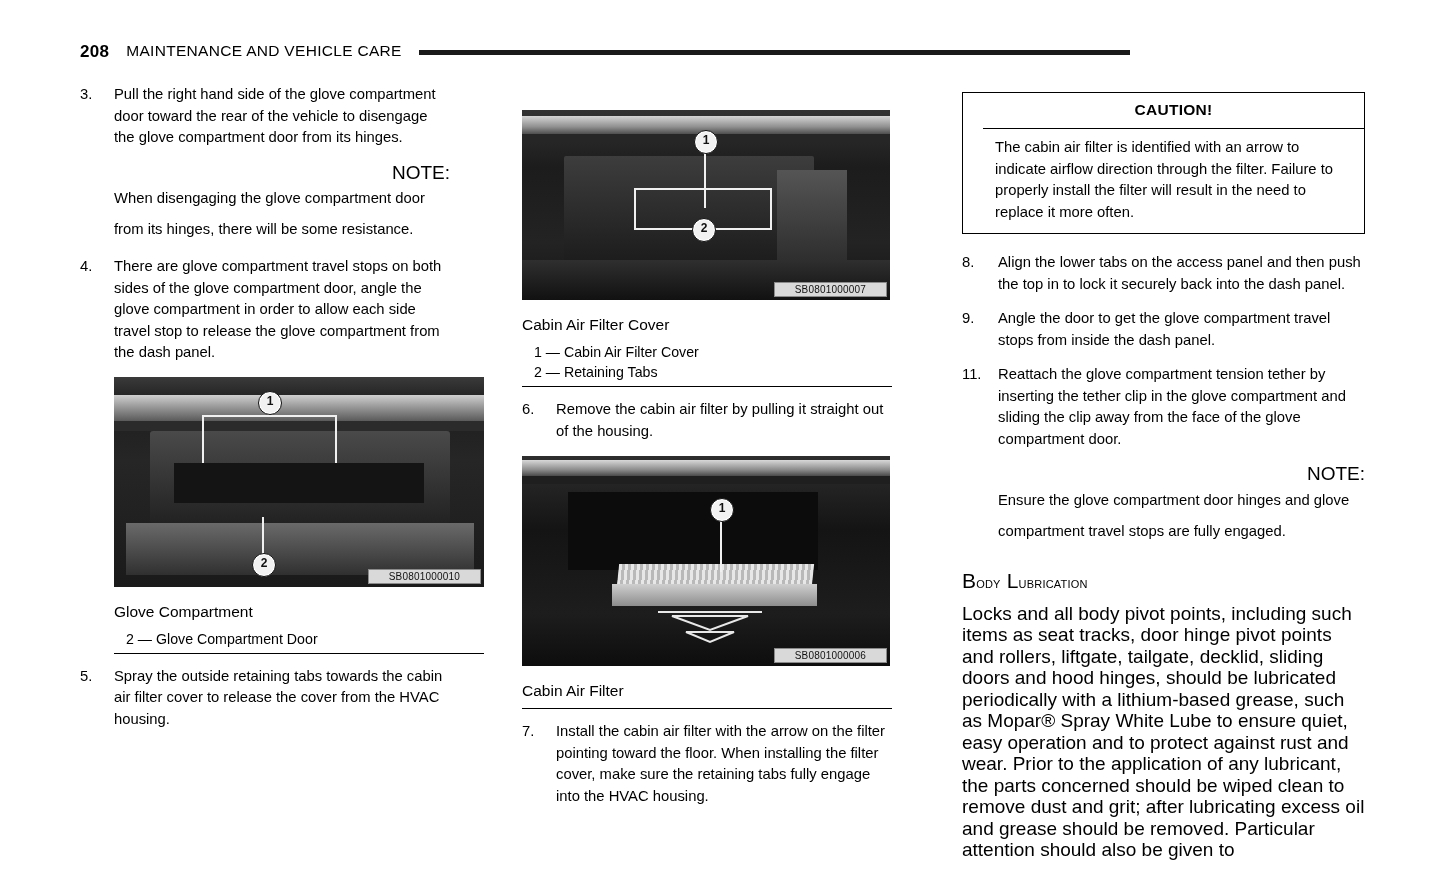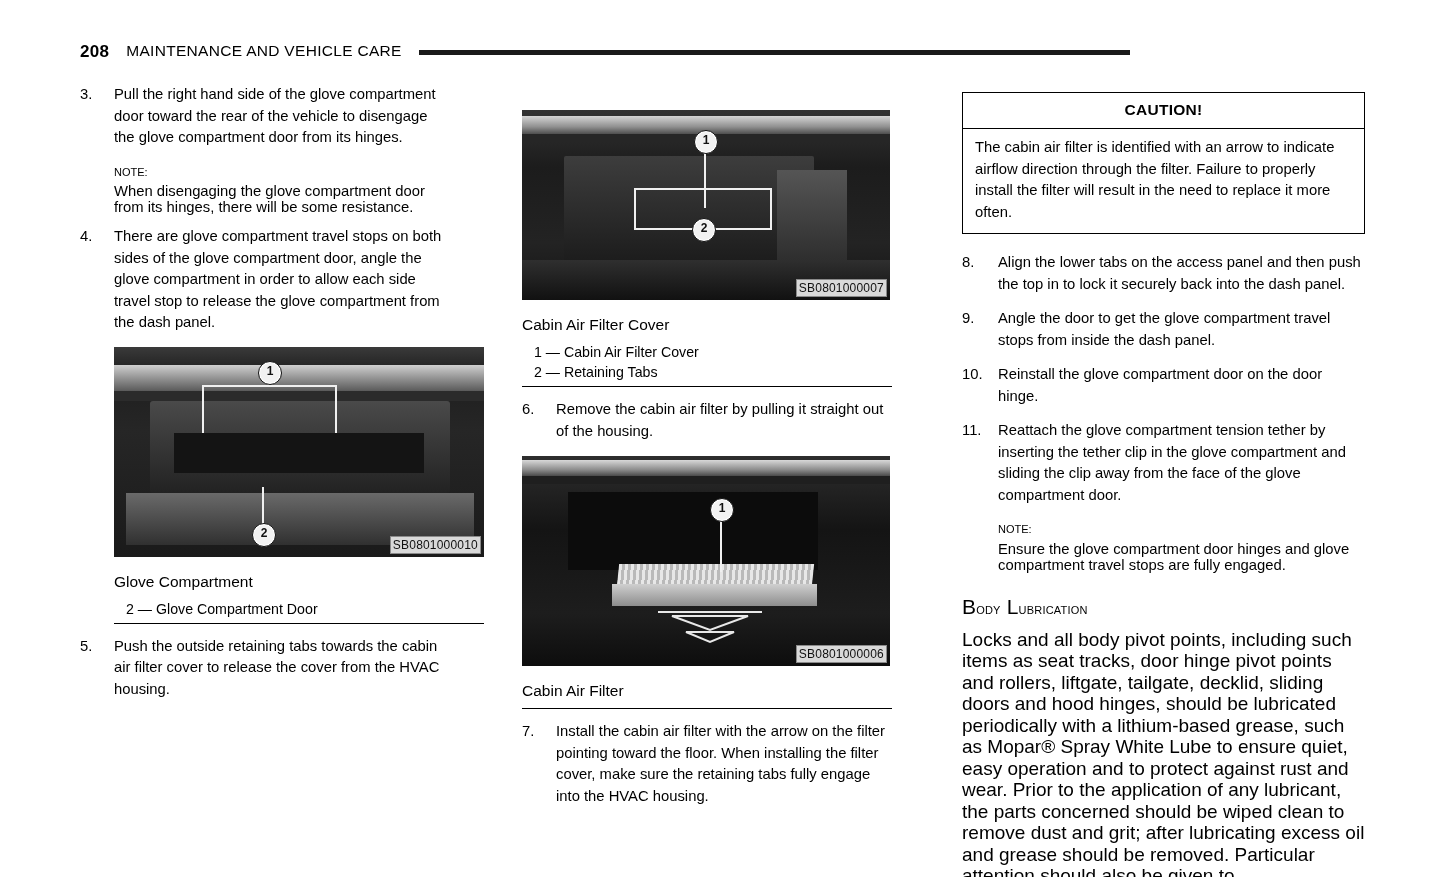--- a/index.html
+++ b/index.html
@@ -83,27 +83,28 @@
     text-align: left;
   }
   .step-body {
     flex: 1;
     font-size: 14.8px;
     line-height: 21.5px;
   }
   .col-3 .step-num { width: 36px; flex: 0 0 36px; }
 
   .note-label {
-    font-size: 11px;
+    font-size: 19px;
     line-height: 21.5px;
     margin-top: 10px;
+    text-align: right;
   }
   .note-text {
     font-size: 14.8px;
-    line-height: 16px;
+    line-height: 31px;
   }
 
   
   .figure {
     margin-top: 8px;
     margin-bottom: 0;
   }
   .fig-img {
     position: relative;
     overflow: hidden;
@@ -126,23 +127,23 @@
   }
 
   
   .img-code {
     position: absolute;
     right: 3px;
     bottom: 3px;
     background: #d9d9d9;
     color: #111;
     font-family: "Liberation Sans", sans-serif;
-    font-size: 12px;
+    font-size: 10px;
     letter-spacing: 0.2px;
-    padding: 1px 2px;
+    padding: 1px 20px;
     border: 1px solid #8a8a8a;
   }
   .callout {
     position: absolute;
     width: 22px;
     height: 22px;
     border-radius: 50%;
     background: #f2f2f2;
     border: 1.5px solid #111;
     color: #111;
@@ -250,21 +251,21 @@
         </div>
         <div class="fig-caption" style="margin-left:34px;width:370px;">Glove Compartment</div>
         <div style="margin-left:34px;width:370px;">
           <div class="legend">2 — Glove Compartment Door</div>
           <div class="legend-rule"></div>
         </div>
       </div>
 
       <div class="step">
         <div class="step-num">5.</div>
-        <div class="step-body">Push the outside retaining tabs towards the cabin air filter cover to release the cover from the HVAC housing.</div>
+        <div class="step-body">Spray the outside retaining tabs towards the cabin air filter cover to release the cover from the HVAC housing.</div>
       </div>
 
     </div>
 
     <div class="col col-2">
 
       <div class="figure" style="margin-top:26px;">
         <div class="fig-img" style="width:368px;height:190px;background:linear-gradient(180deg,#333 0%,#1c1c1c 30%,#232323 70%,#141414 100%);">
           <div style="position:absolute;top:6px;left:0;width:100%;height:18px;background:linear-gradient(180deg,#d5d5d5,#909090 60%,#4e4e4e);"></div>
           <div style="position:absolute;top:24px;left:0;width:100%;height:8px;background:#262626;"></div>
@@ -323,39 +324,35 @@
 
       <div class="step">
         <div class="step-num">7.</div>
         <div class="step-body">Install the cabin air filter with the arrow on the filter pointing toward the floor. When installing the filter cover, make sure the retaining tabs fully engage into the HVAC housing.</div>
       </div>
 
     </div>
 
     <div class="col col-3">
 
-      <div class="caution-box" style="margin-top:8px;">
+      <div class="caution-box" style="margin-top:8px;padding-left:20px;">
         <div class="caution-title">CAUTION!</div>
         <div class="caution-text">The cabin air filter is identified with an arrow to indicate airflow direction through the filter. Failure to properly install the filter will result in the need to replace it more often.</div>
       </div>
 
       <div class="step">
         <div class="step-num">8.</div>
         <div class="step-body">Align the lower tabs on the access panel and then push the top in to lock it securely back into the dash panel.</div>
       </div>
 
       <div class="step">
         <div class="step-num">9.</div>
         <div class="step-body">Angle the door to get the glove compartment travel stops from inside the dash panel.</div>
       </div>
 
-      <div class="step">
-        <div class="step-num">10.</div>
-        <div class="step-body">Reinstall the glove compartment door on the door hinge.</div>
-      </div>
 
       <div class="step">
         <div class="step-num">11.</div>
         <div class="step-body">Reattach the glove compartment tension tether by inserting the tether clip in the glove compartment and sliding the clip away from the face of the glove compartment door.</div>
       </div>
 
       <div style="padding-left:36px;">
         <div class="note-label">NOTE:</div>
         <div class="note-text">Ensure the glove compartment door hinges and glove compartment travel stops are fully engaged.</div>
       </div>

